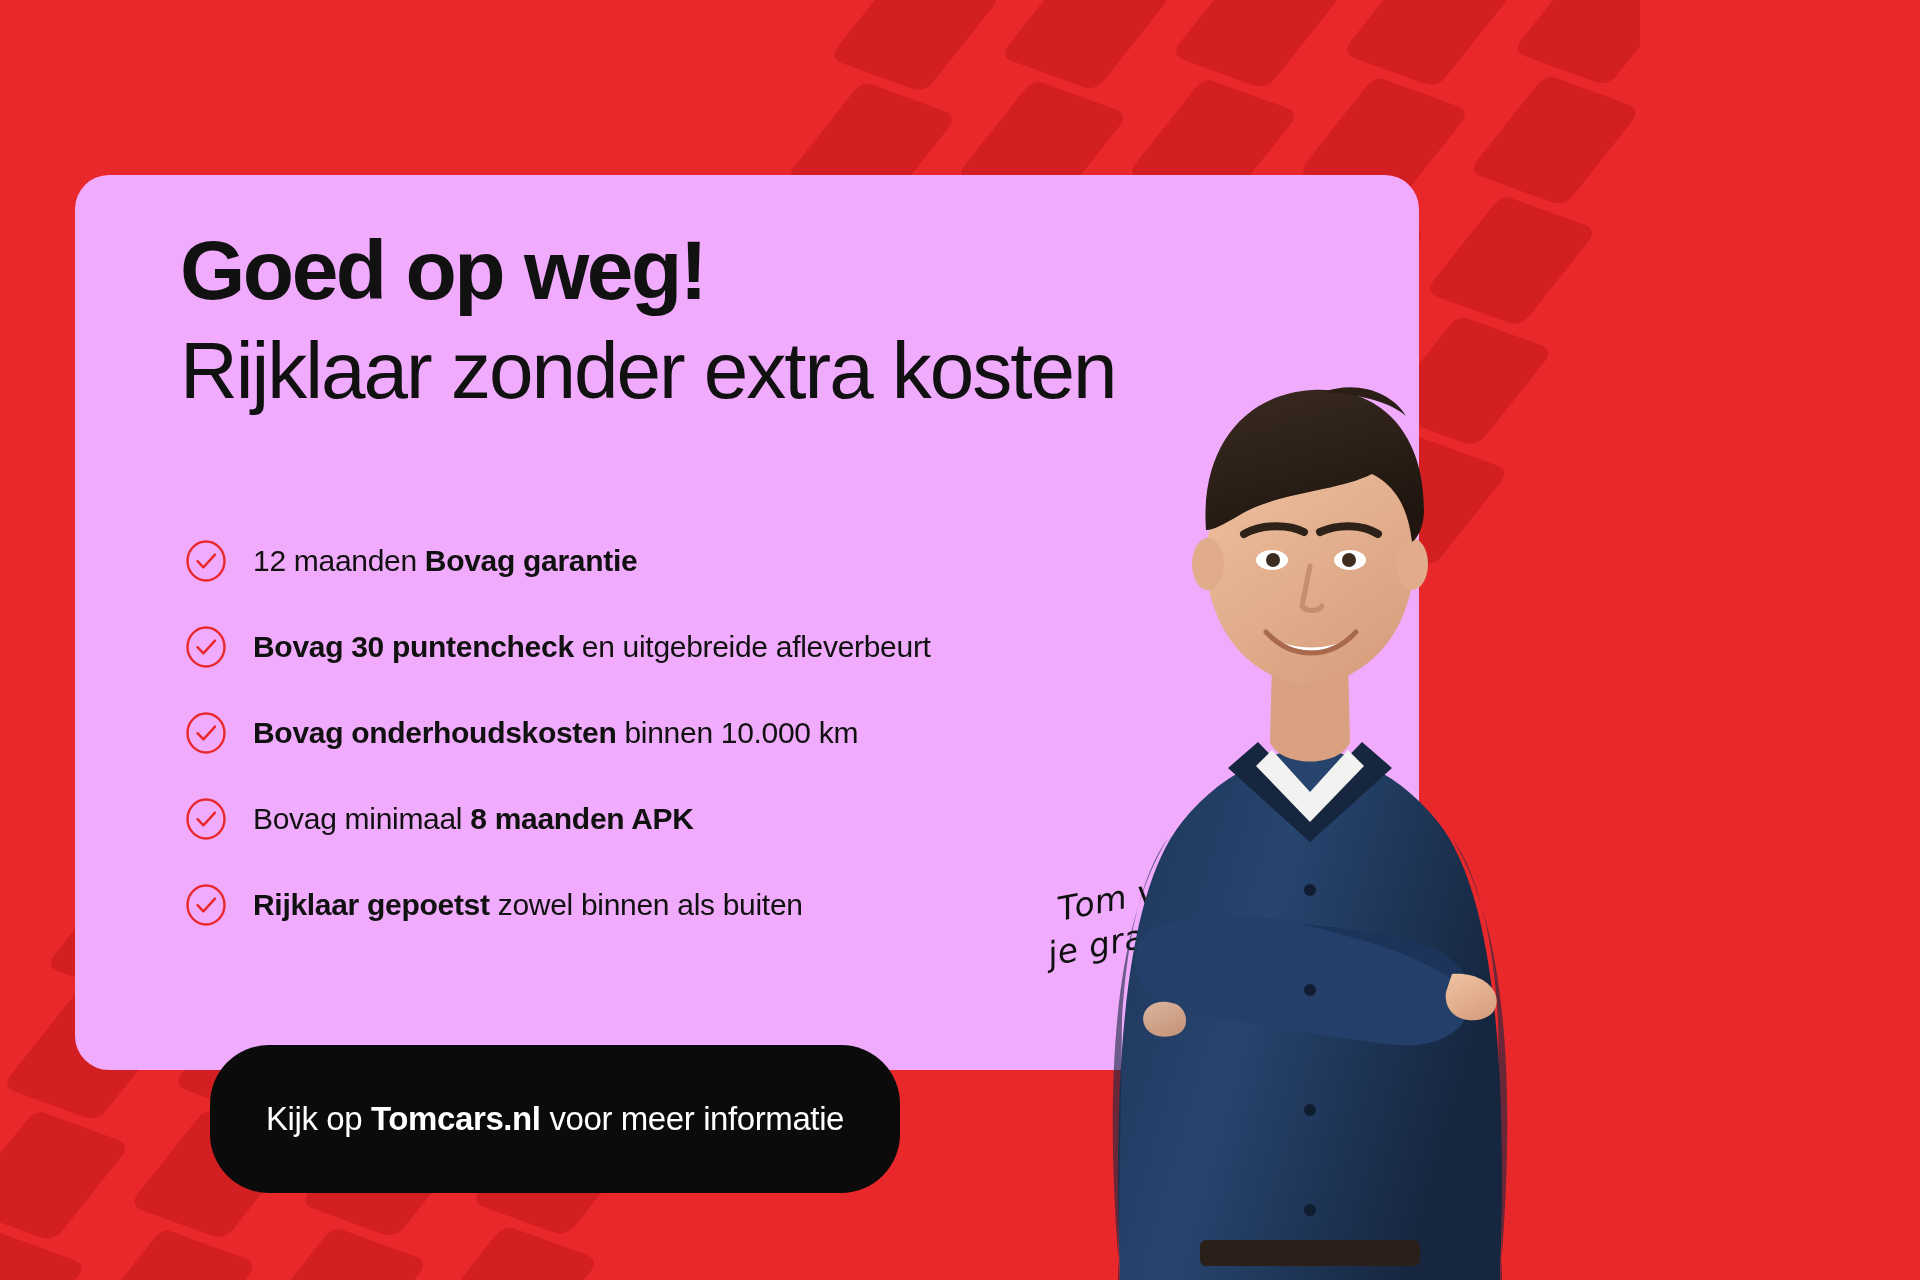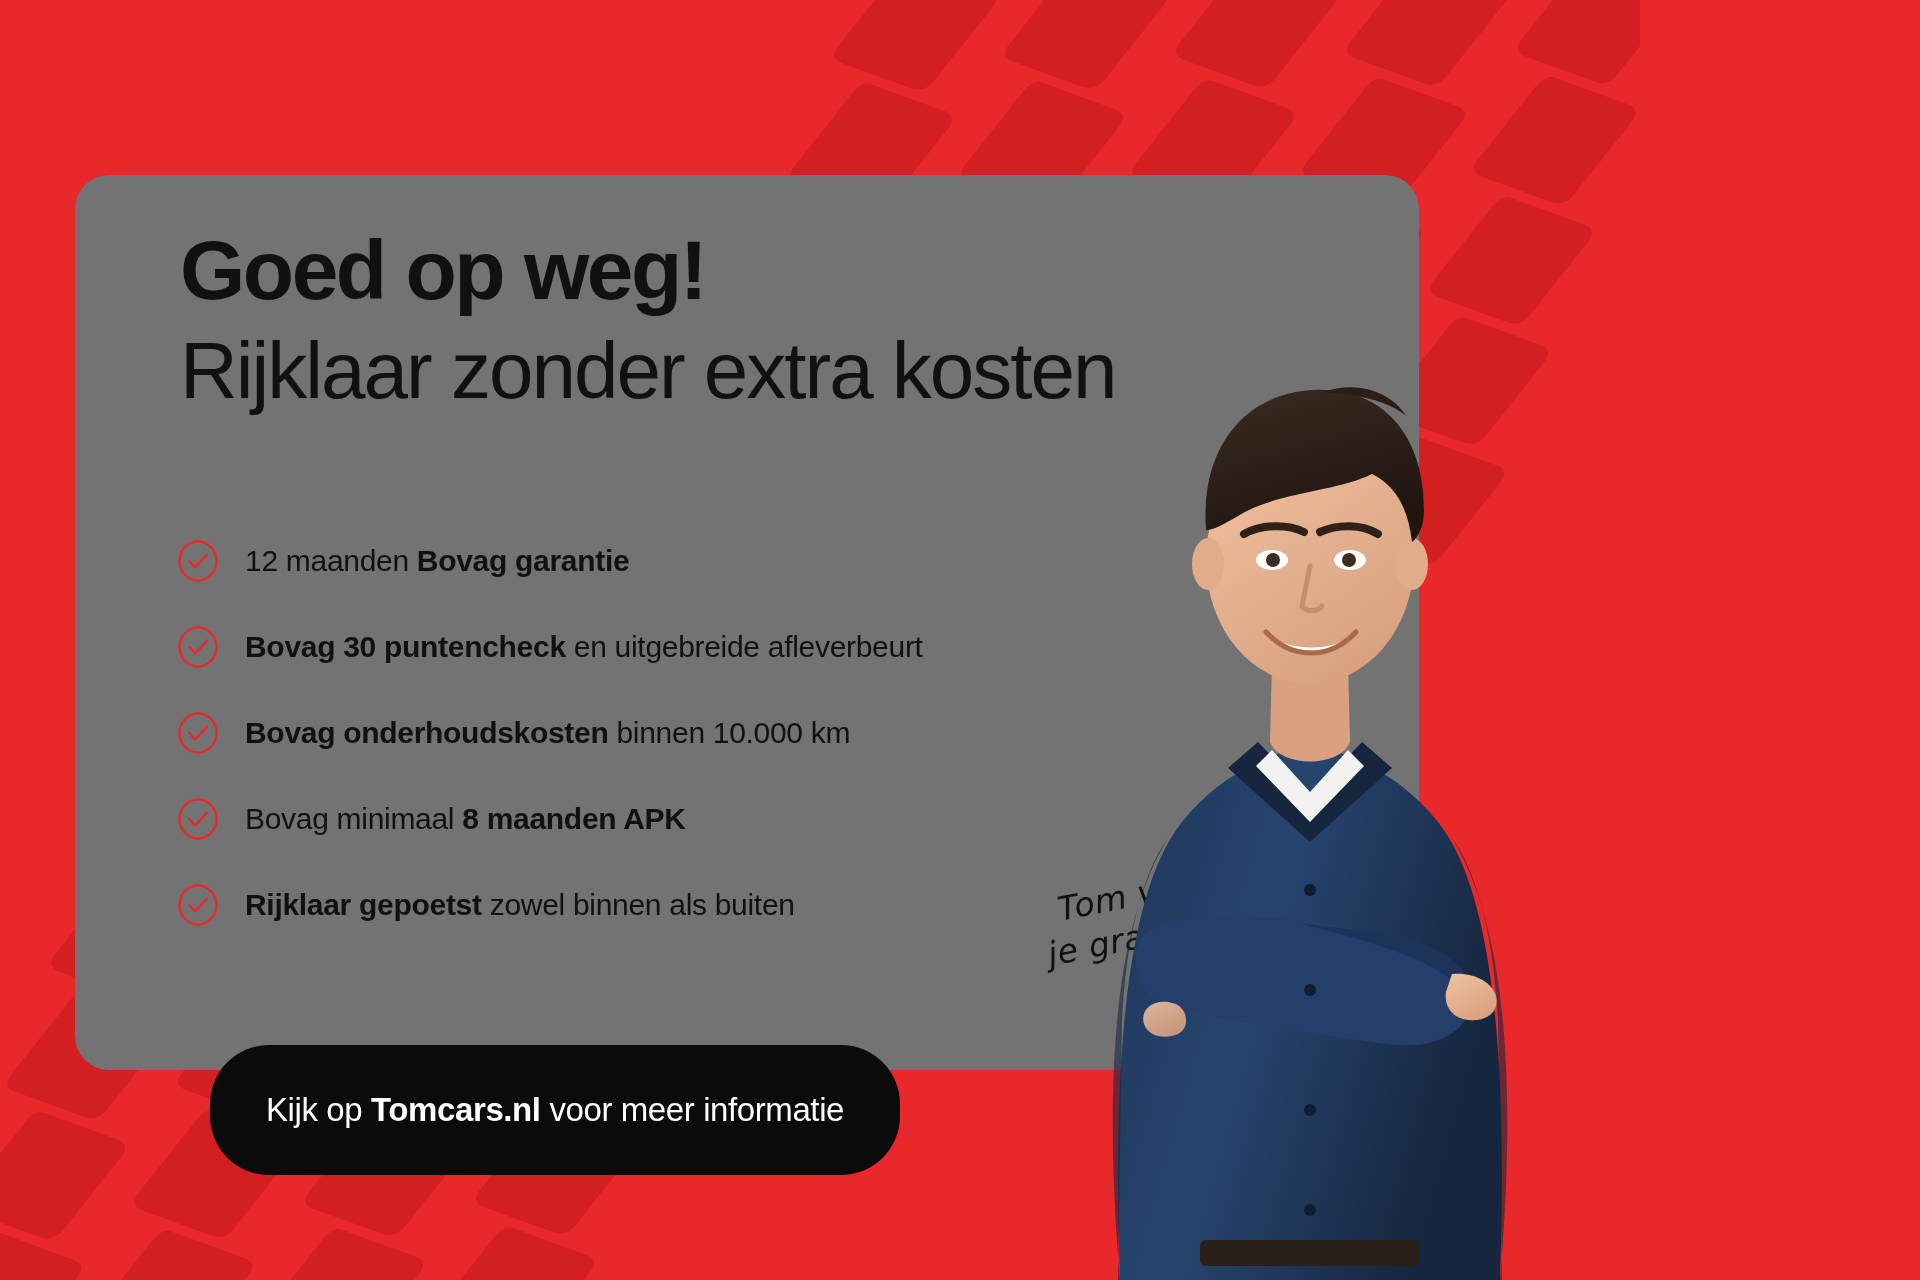--- a/index.html
+++ b/index.html
@@ -21,21 +21,21 @@
     opacity:1;
   }
   .tread-tr { top:-120px; right:280px; width:900px; height:760px; }
   .tread-bl { bottom:-100px; left:-40px; width:880px; height:620px; }
 
   
   .card {
     position:absolute;
     left:75px; top:175px;
     width:1344px; height:895px;
-    background:#737373;
+    background:#f0abfc;
     border-radius:34px;
     z-index:2;
   }
 
   
   .headline-wrap {
     position:absolute;
     left:105px; top:55px;
     width:1300px;
   }
@@ -53,21 +53,21 @@
     letter-spacing:-2.0px;
     line-height:1.06;
     color:#111111;
     white-space:nowrap;
     margin-top:18px;
   }
 
   
   .bullets {
     position:absolute;
-    left:102px; top:350px;
+    left:110px; top:350px;
     width:1000px;
   }
   .bullet {
     display:flex;
     align-items:center;
     height:72px;
     margin-bottom:14px;
   }
   .check-icon {
     flex:0 0 auto;
@@ -81,21 +81,21 @@
     letter-spacing:-0.3px;
     color:#111111;
     white-space:nowrap;
   }
   .bullet-text b { font-weight:700; }
 
   
   .cta {
     position:absolute;
     left:210px; top:1045px;
-    height:130px;
+    height:148px;
     padding:0 56px;
     background:#0B0B0B;
     border-radius:59px;
     display:flex;
     align-items:center;
     z-index:4;
     cursor:pointer;
   }
   .cta-text {
     font-size:33px;

